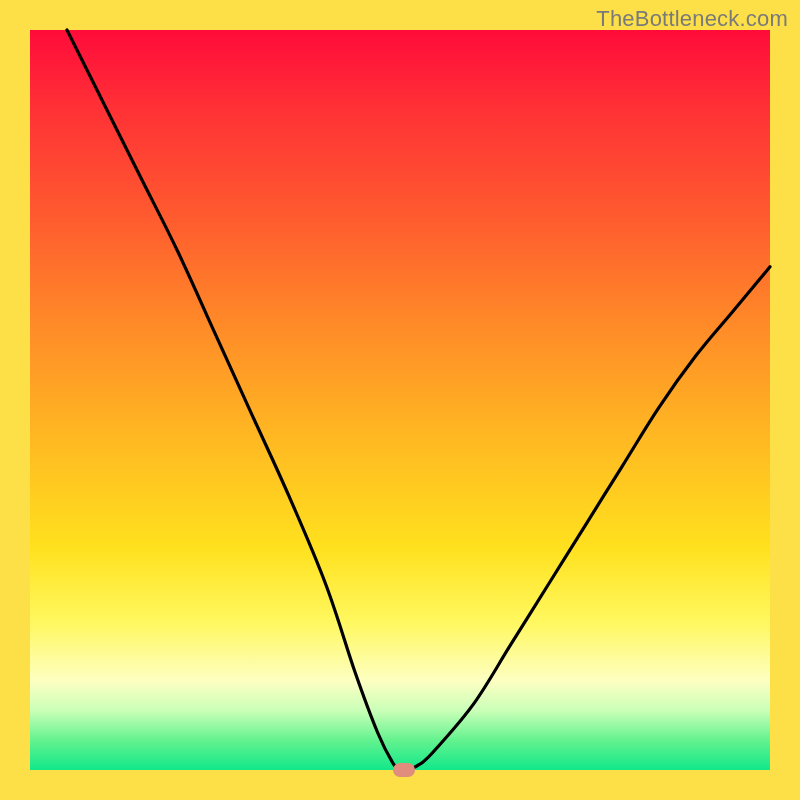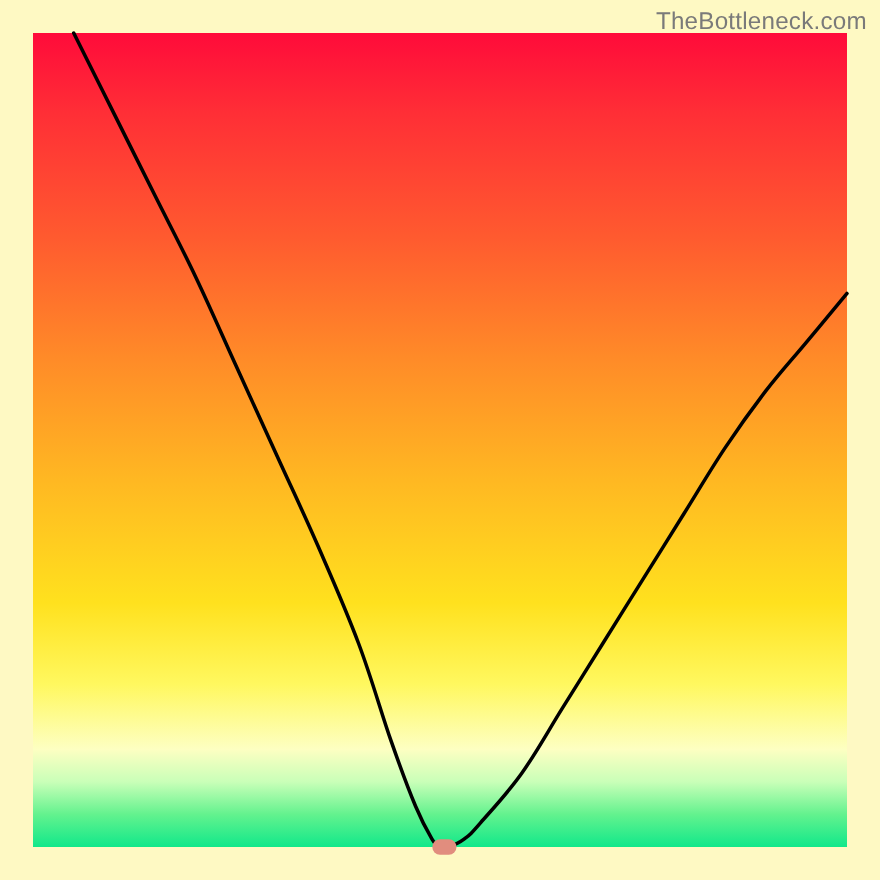--- a/index.html
+++ b/index.html
@@ -8,21 +8,21 @@
     width: 800px;
     height: 800px;
     background: #000;
     overflow: hidden;
     font-family: Arial, Helvetica, sans-serif;
   }
   .frame {
     position: relative;
     width: 800px;
     height: 800px;
-    background: #fef9c3;
+    background: #fde047;
   }
   .plot {
     position: absolute;
     left: 30px;
     top: 30px;
     width: 740px;
     height: 740px;
     
     background: linear-gradient(
       to bottom,

